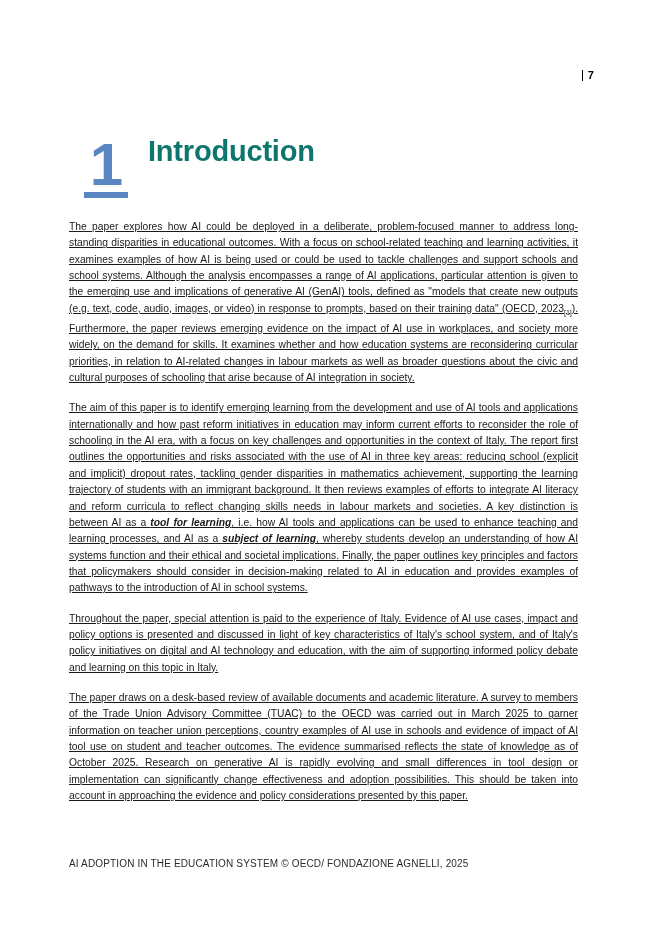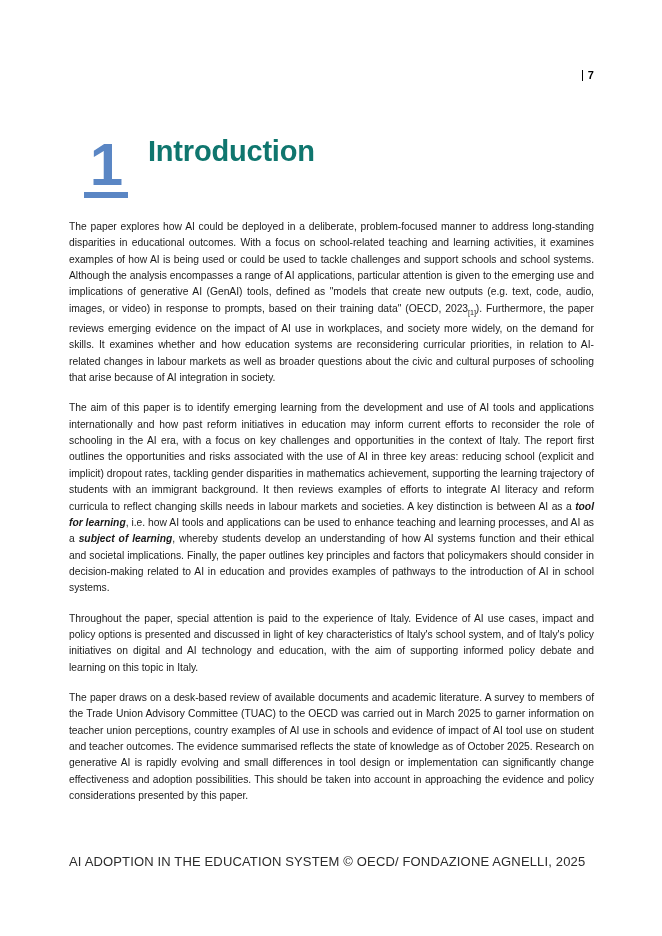--- a/index.html
+++ b/index.html
@@ -89,48 +89,49 @@
   }
 
   
   .body-copy {
     position: absolute;
     top: 219px;
     left: 69px;
     width: 525px;
   }
   .body-copy p {
-    margin: 0 0 14px 0;
+    margin: 0 16px 14px 0;
     font-size: 10.3px;
     line-height: 16.35px;
     text-align: justify;
     text-justify: inter-word;
     color: #1a1a1a;
     hyphens: none;
+    text-decoration: underline;
   }
   .body-copy p:last-child {
     margin-bottom: 0;
   }
   .body-copy b i, .body-copy .bi {
     font-weight: bold;
     font-style: italic;
   }
   .cite-sub {
     font-size: 7.2px;
     vertical-align: -3px;
     letter-spacing: -0.1px;
   }
 
   
   .page-footer {
     position: absolute;
     bottom: 67px;
     left: 69px;
     right: 68px;
-    font-size: 13px;
+    font-size: 10px;
     letter-spacing: 0.15px;
     color: #2b2b2b;
     white-space: nowrap;
   }
 </style>
 </head>
 <body>
 
 <div class="page">
 

